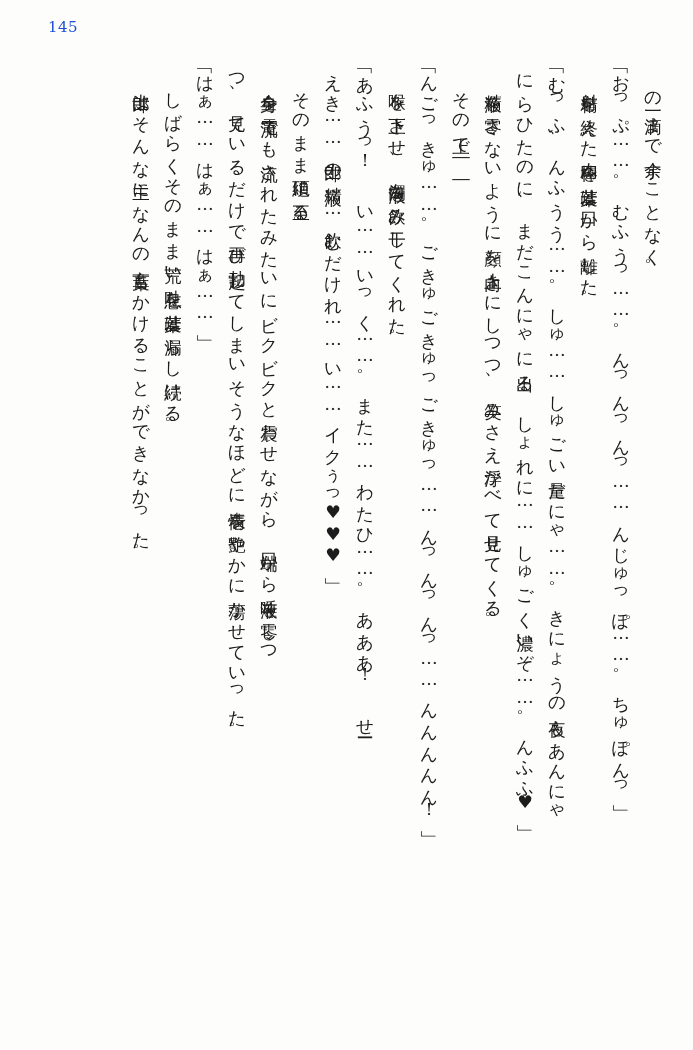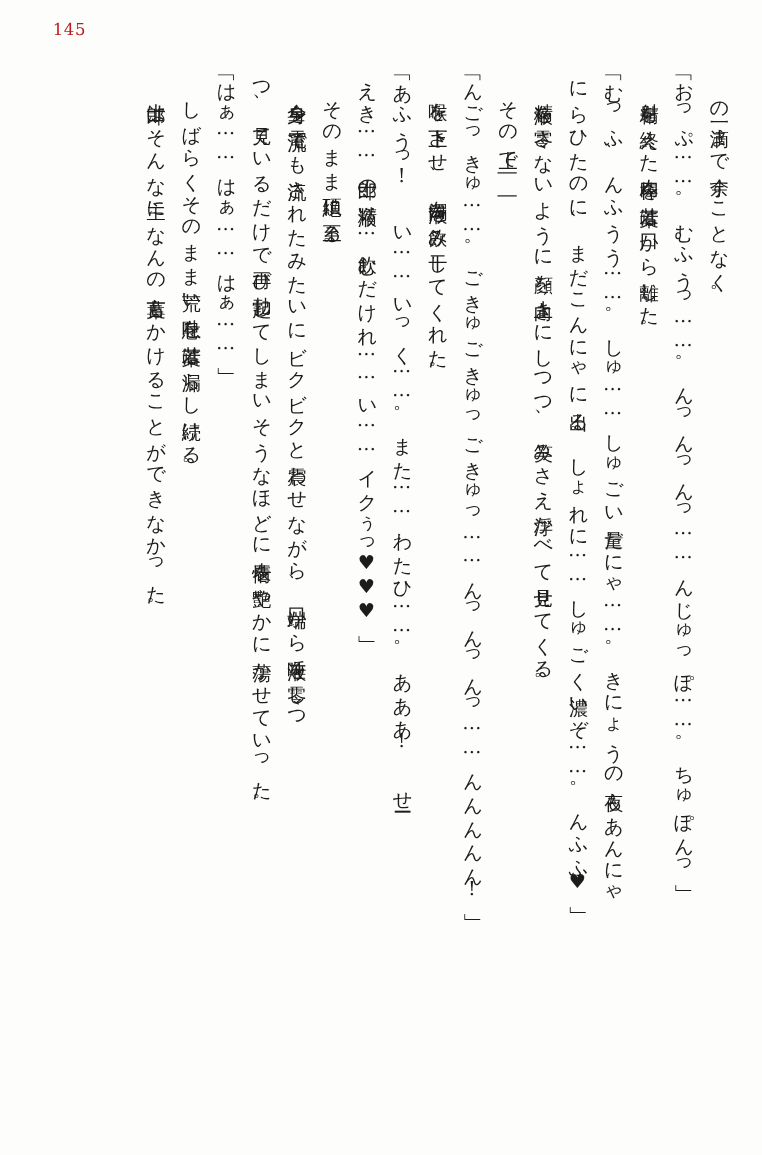--- a/index.html
+++ b/index.html
@@ -20,21 +20,21 @@
     height: 1050px;
     background: #fdfdfc;
     box-sizing: border-box;
   }
   .page-number {
     position: absolute;
     top: 18px;
     left: 48px;
     font-size: 15px;
     letter-spacing: 0.5px;
-    color: #b91c1c;
+    color: #1d4ed8;
     font-family: "DejaVu Serif", "Liberation Serif", serif;
   }
   .text-block {
     position: absolute;
     top: 62px;
     left: 26px;
     right: 26px;
     bottom: 40px;
     display: flex;
     flex-direction: row-reverse;

